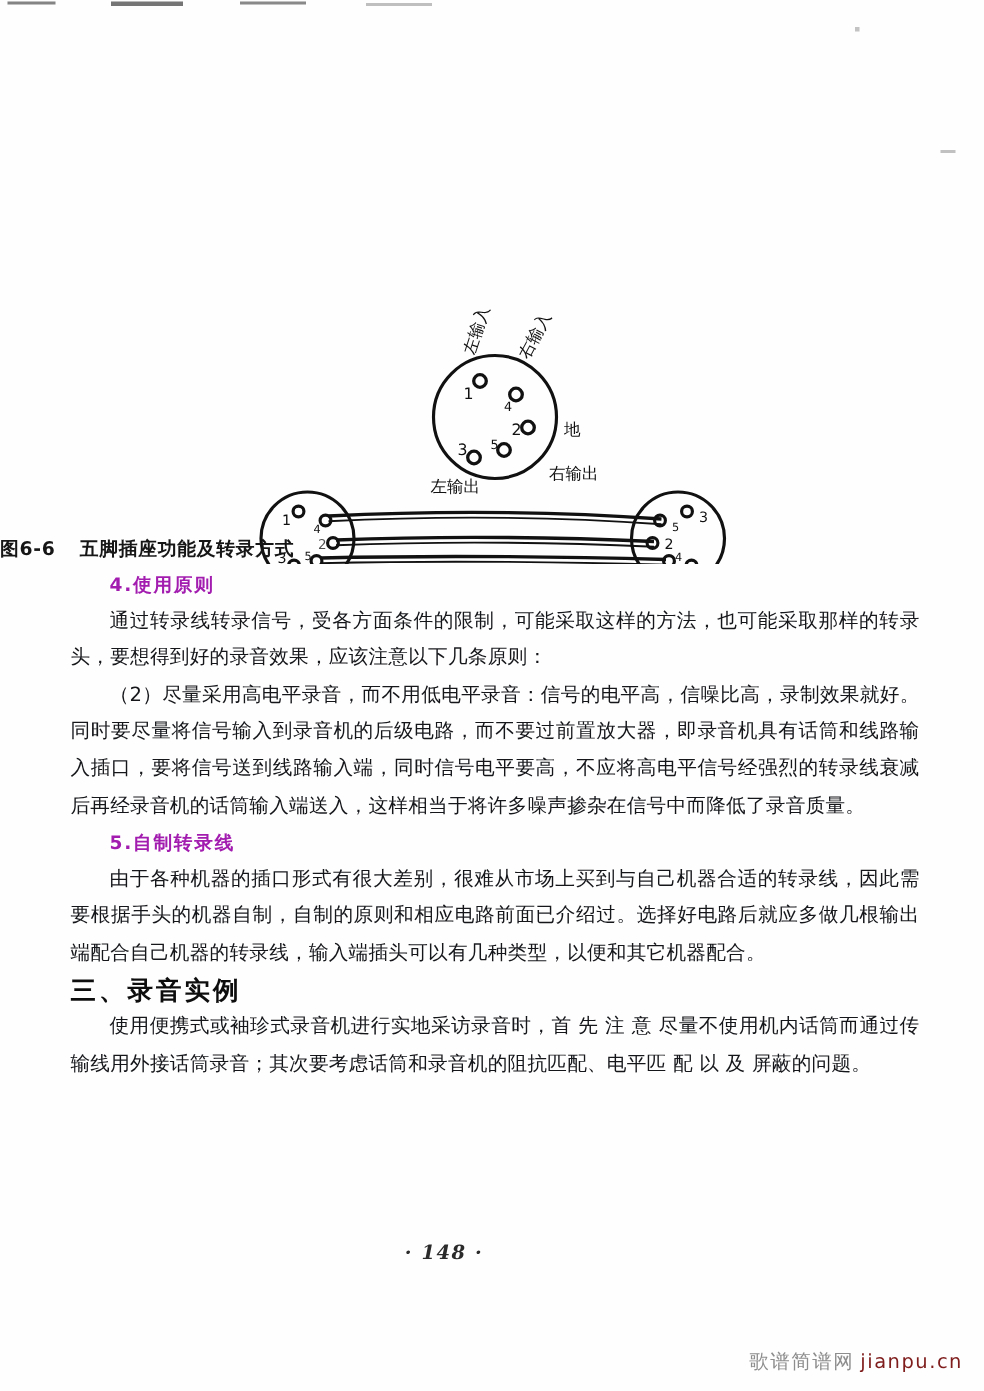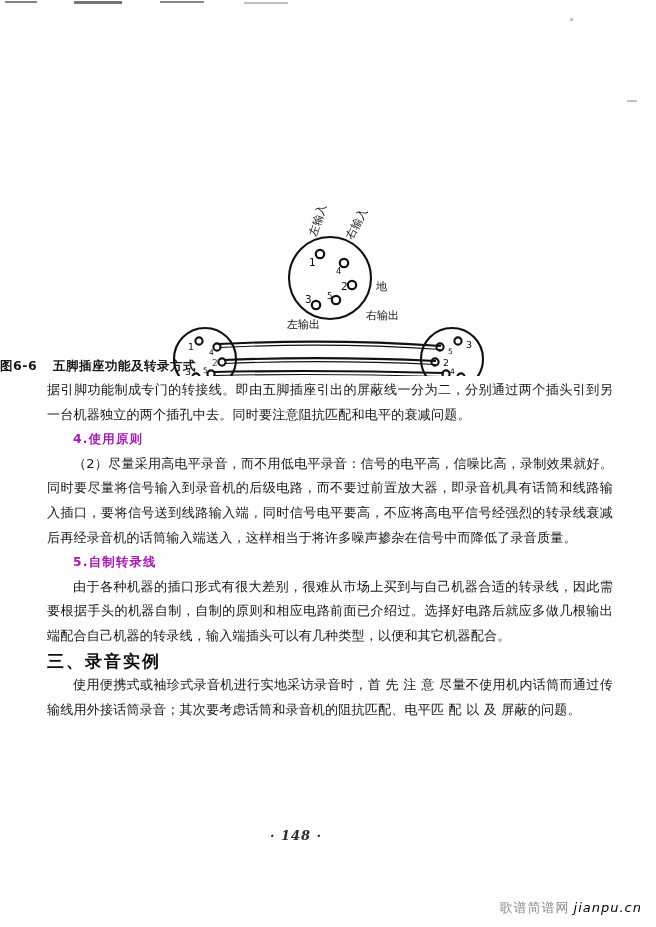--- a/index.html
+++ b/index.html
@@ -116,24 +116,23 @@
     position: absolute;
     right: 14px;
     bottom: 10px;
     font-size: 13px;
     letter-spacing: 1px;
     color: #8d8d8d;
     font-family: "DejaVu Sans", sans-serif;
     white-space: nowrap;
   }
   .watermark .wm-url {
-    color: #000000;
+    color: #7f1d1d;
     font-family: "DejaVu Sans", sans-serif;
     margin-left: 4px;
-    font-style: italic;
   }
 
   
   text {
     font-family: "DejaVu Sans", sans-serif;
     fill: #111;
   }
 </style>
 </head>
 <body>
@@ -245,24 +244,24 @@
 
     </svg>
   </div>
 
   <div class="fig-caption">
     <span class="cap-num">图6-6</span><span>五脚插座功能及转录方式</span>
   </div>
 
   <div class="body-text">
 
-    <p>据引脚功能制成专门的转接线。即由五脚插座引出的屏蔽线一分为二，分别通过两个插头引到另一台机器独立的两个插孔中去。同时要注意阻抗匹配和电平的衰减问题。</p>
 
     <p class="sub-head">4.使用原则</p>
 
+    <p class="indent">通过转录线转录信号，受各方面条件的限制，可能采取这样的方法，也可能采取那样的转录头，要想得到好的录音效果，应该注意以下几条原则：</p>
 
 
     <p class="indent">（2）尽量采用高电平录音，而不用低电平录音：信号的电平高，信噪比高，录制效果就好。同时要尽量将信号输入到录音机的后级电路，而不要过前置放大器，即录音机具有话筒和线路输入插口，要将信号送到线路输入端，同时信号电平要高，不应将高电平信号经强烈的转录线衰减后再经录音机的话筒输入端送入，这样相当于将许多噪声掺杂在信号中而降低了录音质量。</p>
 
     <p class="sub-head">5.自制转录线</p>
 
     <p class="indent">由于各种机器的插口形式有很大差别，很难从市场上买到与自己机器合适的转录线，因此需要根据手头的机器自制，自制的原则和相应电路前面已介绍过。选择好电路后就应多做几根输出端配合自己机器的转录线，输入端插头可以有几种类型，以便和其它机器配合。</p>
 
     <p class="section-head">三、录音实例</p>
 

